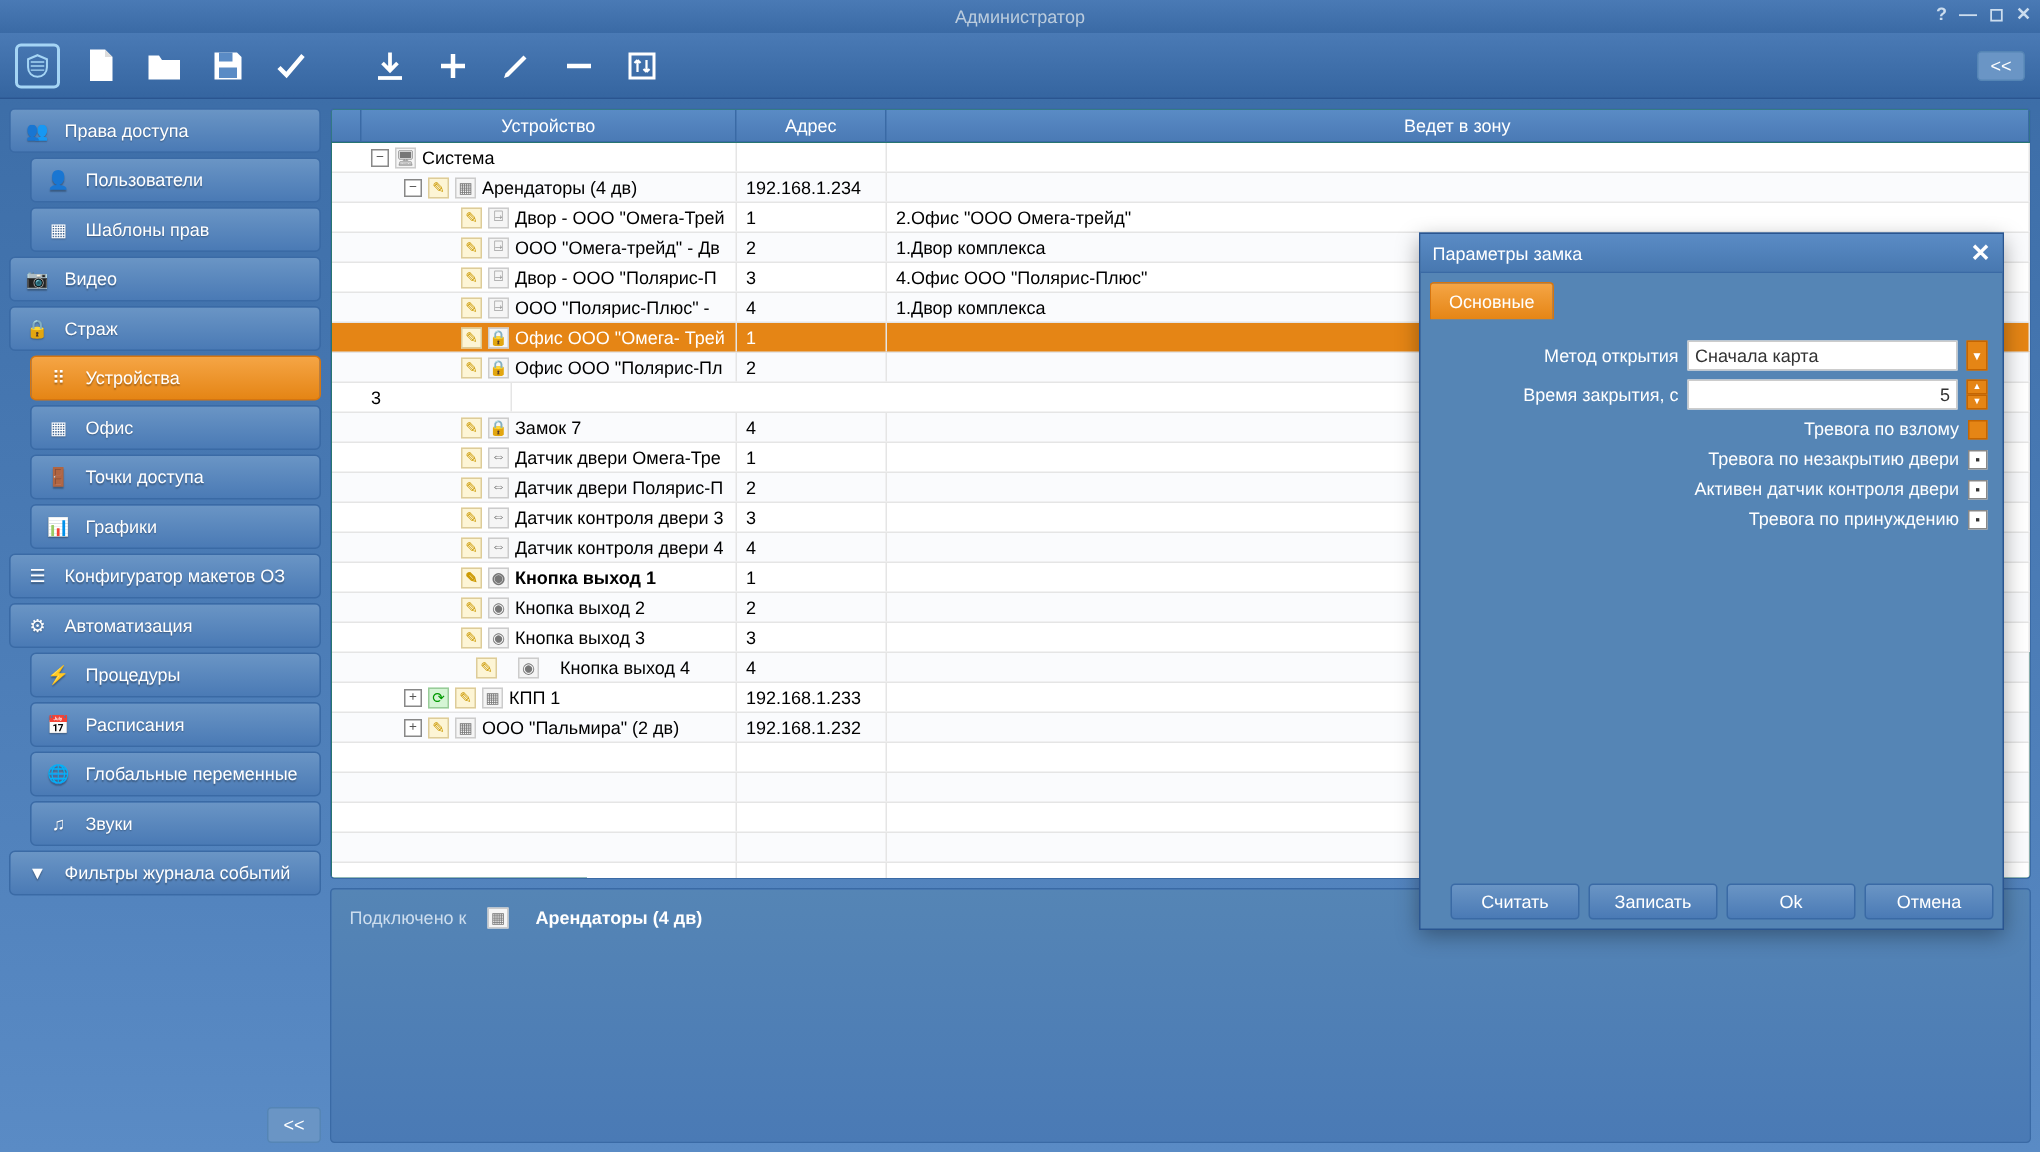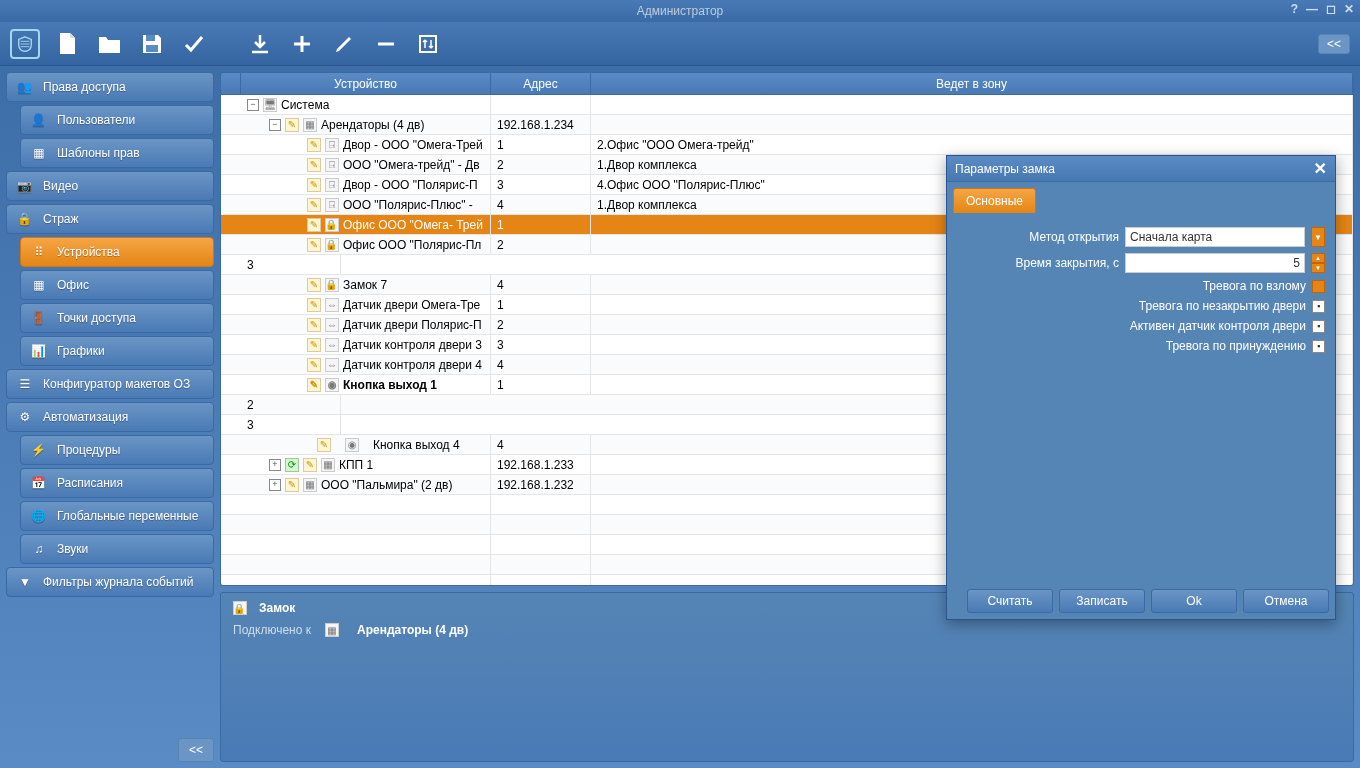--- a/index.html
+++ b/index.html
@@ -385,25 +385,37 @@
               <span style="display: inline-block; width: 16px;"></span>
               <span class="ticon edit"></span>
               <span class="ticon btn"></span>
               <span>Кнопка выход 1</span>
             </div>
             <div class="rcell addr">1</div>
             <div class="rcell zone"></div>
           </div>
           <div class="row">
             <div style="width: 20px;"></div>
+            <div class="rcell dev" style="padding-left: 50px;">
+              <span style="display: inline-block; width: 16px;"></span>
+              <span class="ticon edit"></span>
+              <span class="ticon btn"></span>
+              <span>Кнопка выход 2</span>
+            </div>
             <div class="rcell addr">2</div>
             <div class="rcell zone"></div>
           </div>
           <div class="row">
             <div style="width: 20px;"></div>
+            <div class="rcell dev" style="padding-left: 50px;">
+              <span style="display: inline-block; width: 16px;"></span>
+              <span class="ticon edit"></span>
+              <span class="ticon btn"></span>
+              <span>Кнопка выход 3</span>
+            </div>
             <div class="rcell addr">3</div>
             <div class="rcell zone"></div>
           </div>
           <div class="row">
             <div style="width: 20px;"></div>
             <div class="rcell dev" style="padding-left: 50px; gap: 10px;">
               <span style="display: inline-block; width: 16px;"></span>
               <span class="ticon edit"></span>
               <span class="ticon btn"></span>
               <span>Кнопка выход 4</span>
@@ -461,24 +473,20 @@
           <div class="row">
             <div style="width:20px"></div>
             <div class="rcell dev"></div>
             <div class="rcell addr"></div>
             <div class="rcell zone"></div>
           </div>
         </div>
     </div>
 
     <div class="detailpanel">
-      <div class="dtitle">
-          <span class="ticon lock"></span>
-          <span>Замок</span>
-        </div>
       <div class="drow">
         <span class="lbl">Подключено к</span>
         <span class="ticon dev"></span>
         <b>Арендаторы (4 дв)</b>
       </div>
     </div>
 
     <div class="dialog">
       <div class="dlg-title">
         <span>Параметры замка</span>

